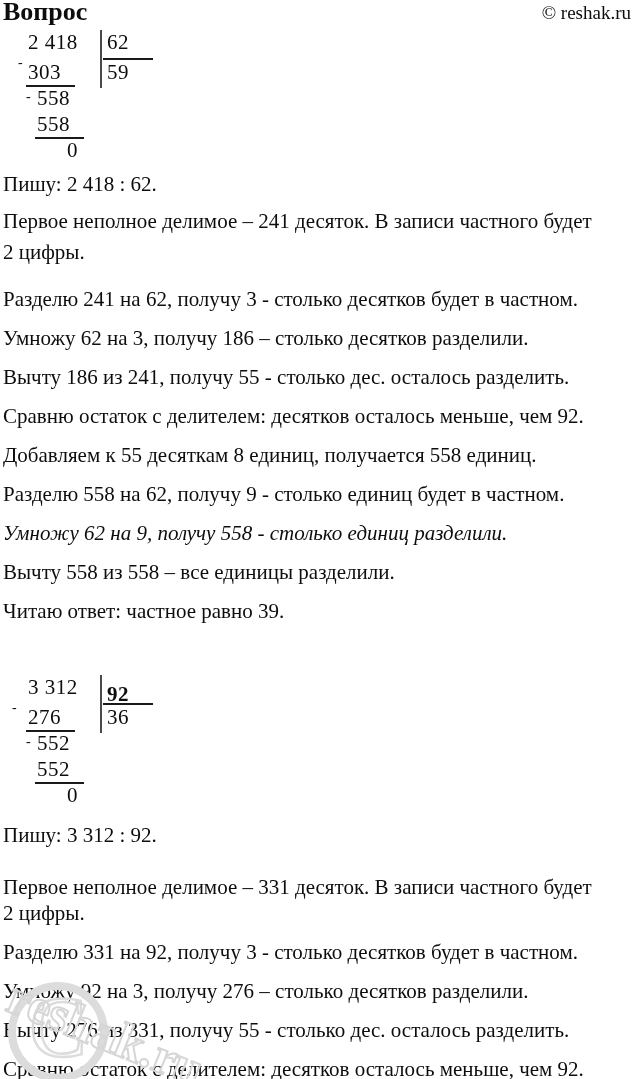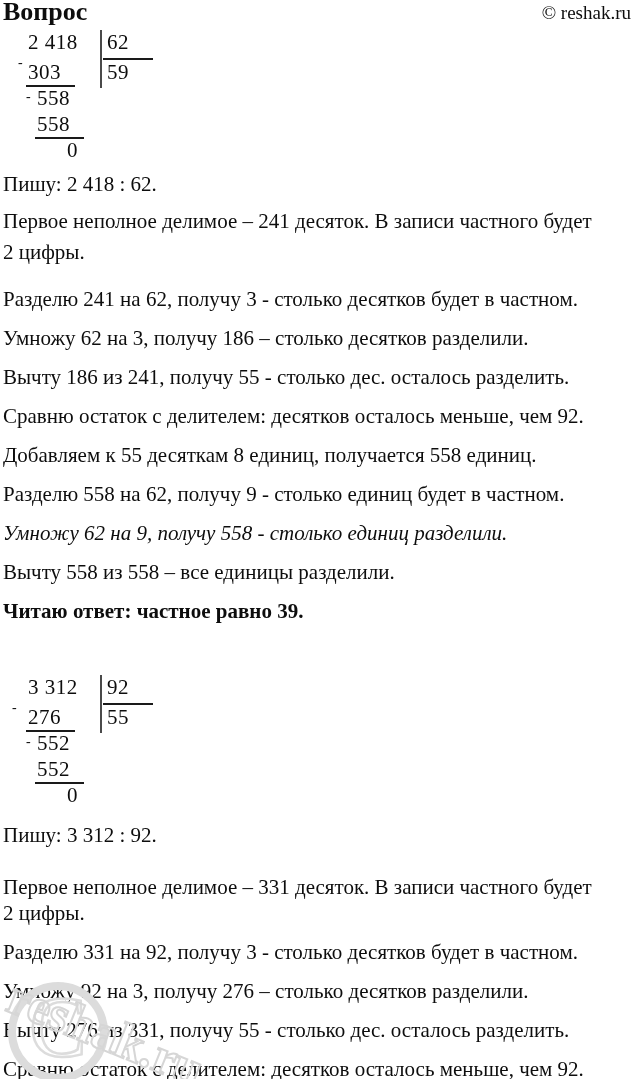--- a/index.html
+++ b/index.html
@@ -132,27 +132,27 @@
 <div class="line" style="top:209px;text-align:right;">Первое неполное делимое – 241 десяток. В записи частного будет</div>
 <div class="line" style="top:240px;">2 цифры.</div>
 <div class="line" style="top:287px;">Разделю 241 на 62, получу 3 - столько десятков будет в частном.</div>
 <div class="line" style="top:326px;">Умножу 62 на 3, получу 186 – столько десятков разделили.</div>
 <div class="line" style="top:365px;">Вычту 186 из 241, получу 55 - столько дес. осталось разделить.</div>
 <div class="line" style="top:404px;">Сравню остаток с делителем: десятков осталось меньше, чем 92.</div>
 <div class="line" style="top:443px;">Добавляем к 55 десяткам 8 единиц, получается 558 единиц.</div>
 <div class="line" style="top:482px;">Разделю 558 на 62, получу 9 - столько единиц будет в частном.</div>
 <div class="line" style="top:521px;font-style:italic;">Умножу 62 на 9, получу 558 - столько единиц разделили.</div>
 <div class="line" style="top:560px;">Вычту 558 из 558 – все единицы разделили.</div>
-<div class="line" style="top:599px;font-weight:bold;">Читаю ответ: частное равно 39.</div>
+<div class="line" style="top:599px;">Читаю ответ: частное равно 39.</div>
 
 <div class="division" id="division-2" style="top:675px;">
 
   <div class="div-num" style="left:28px; top:2px;">3 312</div>
-  <div class="div-num" style="left:107px; top:2px;">92</div>
-  <div class="div-num" style="left:107px; top:32px;">55</div>
+  <div class="div-num" style="left:107px; top:9px;font-weight:bold;">92</div>
+  <div class="div-num" style="left:107px; top:32px;">36</div>
 
   <div class="vrule" style="left:100px; top:0px; height:58px;"></div>
   <div class="rule" style="left:103px; top:28px; width:50px;"></div>
 
   <div class="div-minus" style="left:12px; top:26px;">-</div>
   <div class="div-num" style="left:28px; top:32px;">276</div>
   <div class="rule" style="left:26px; top:55px; width:49px;"></div>
 
   <div class="div-minus" style="left:26px; top:60px;">-</div>
   <div class="div-num" style="left:37px; top:58px;">552</div>

